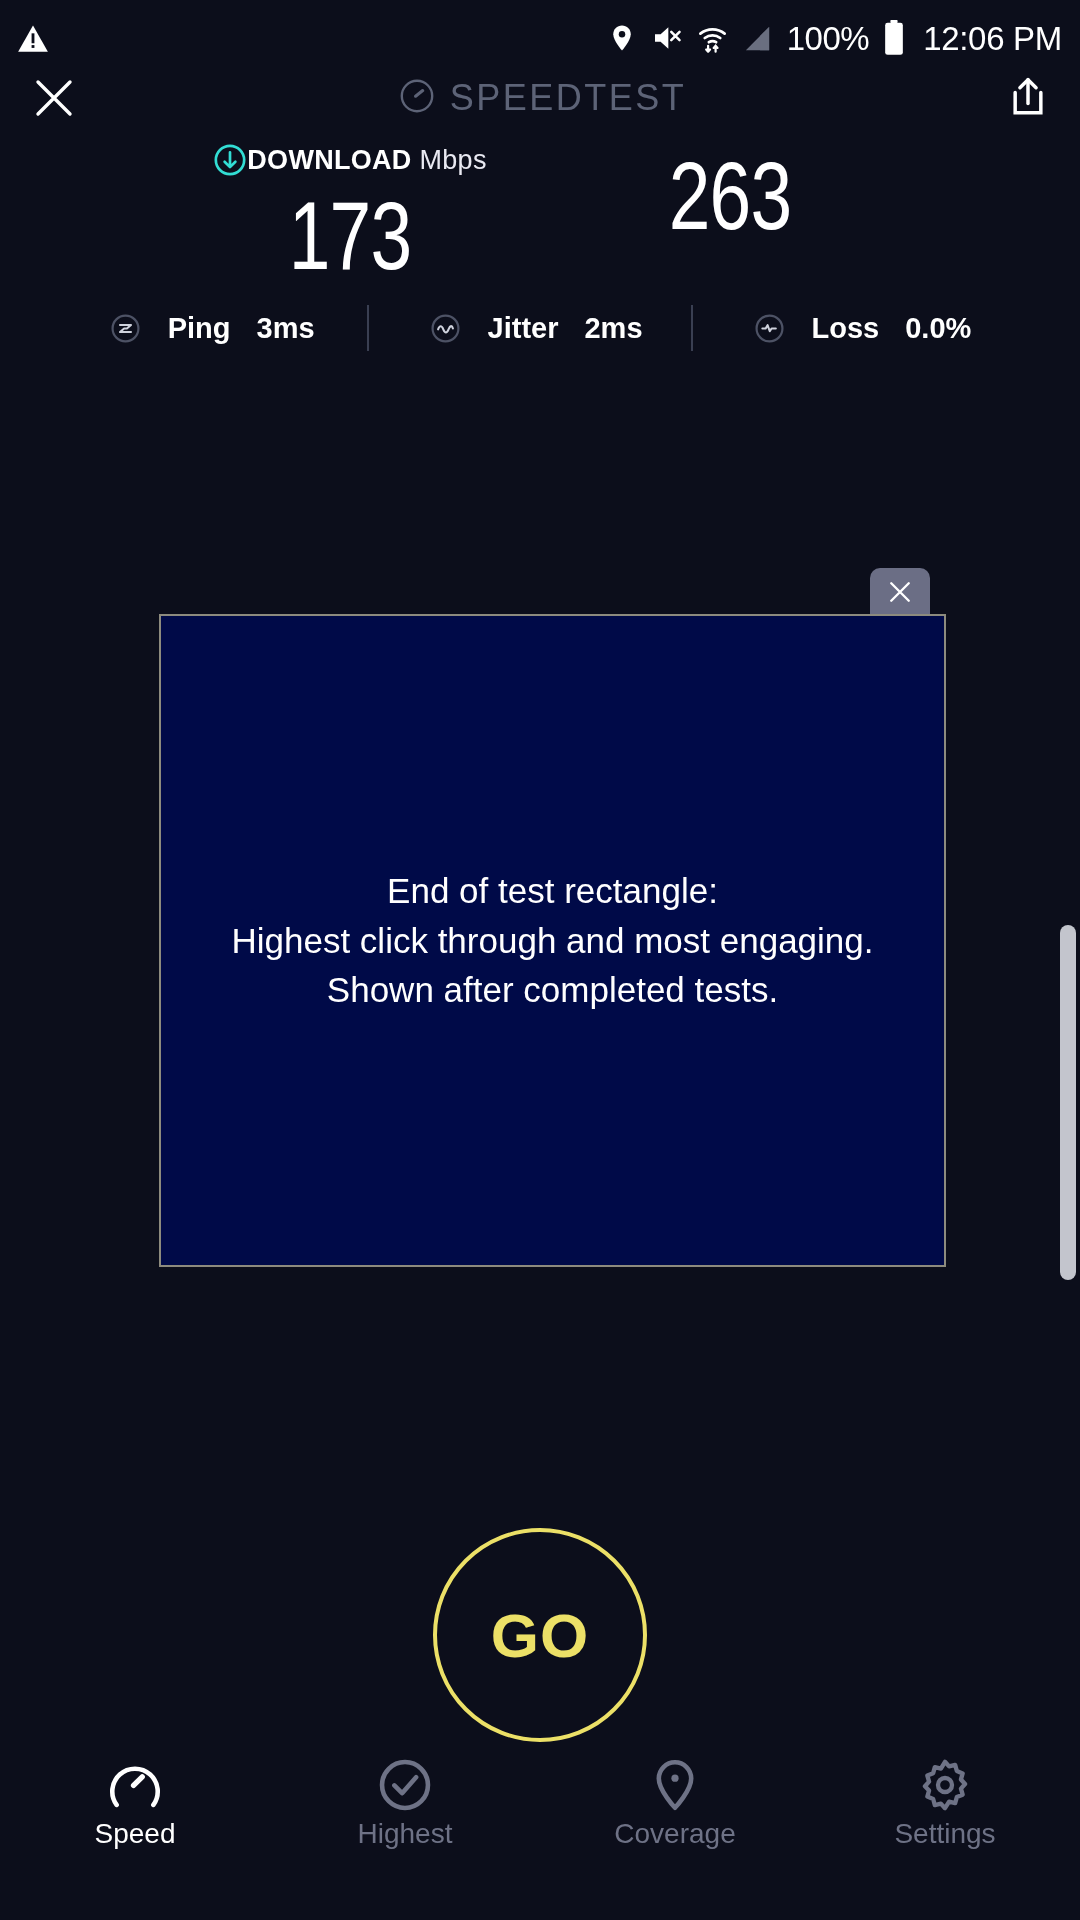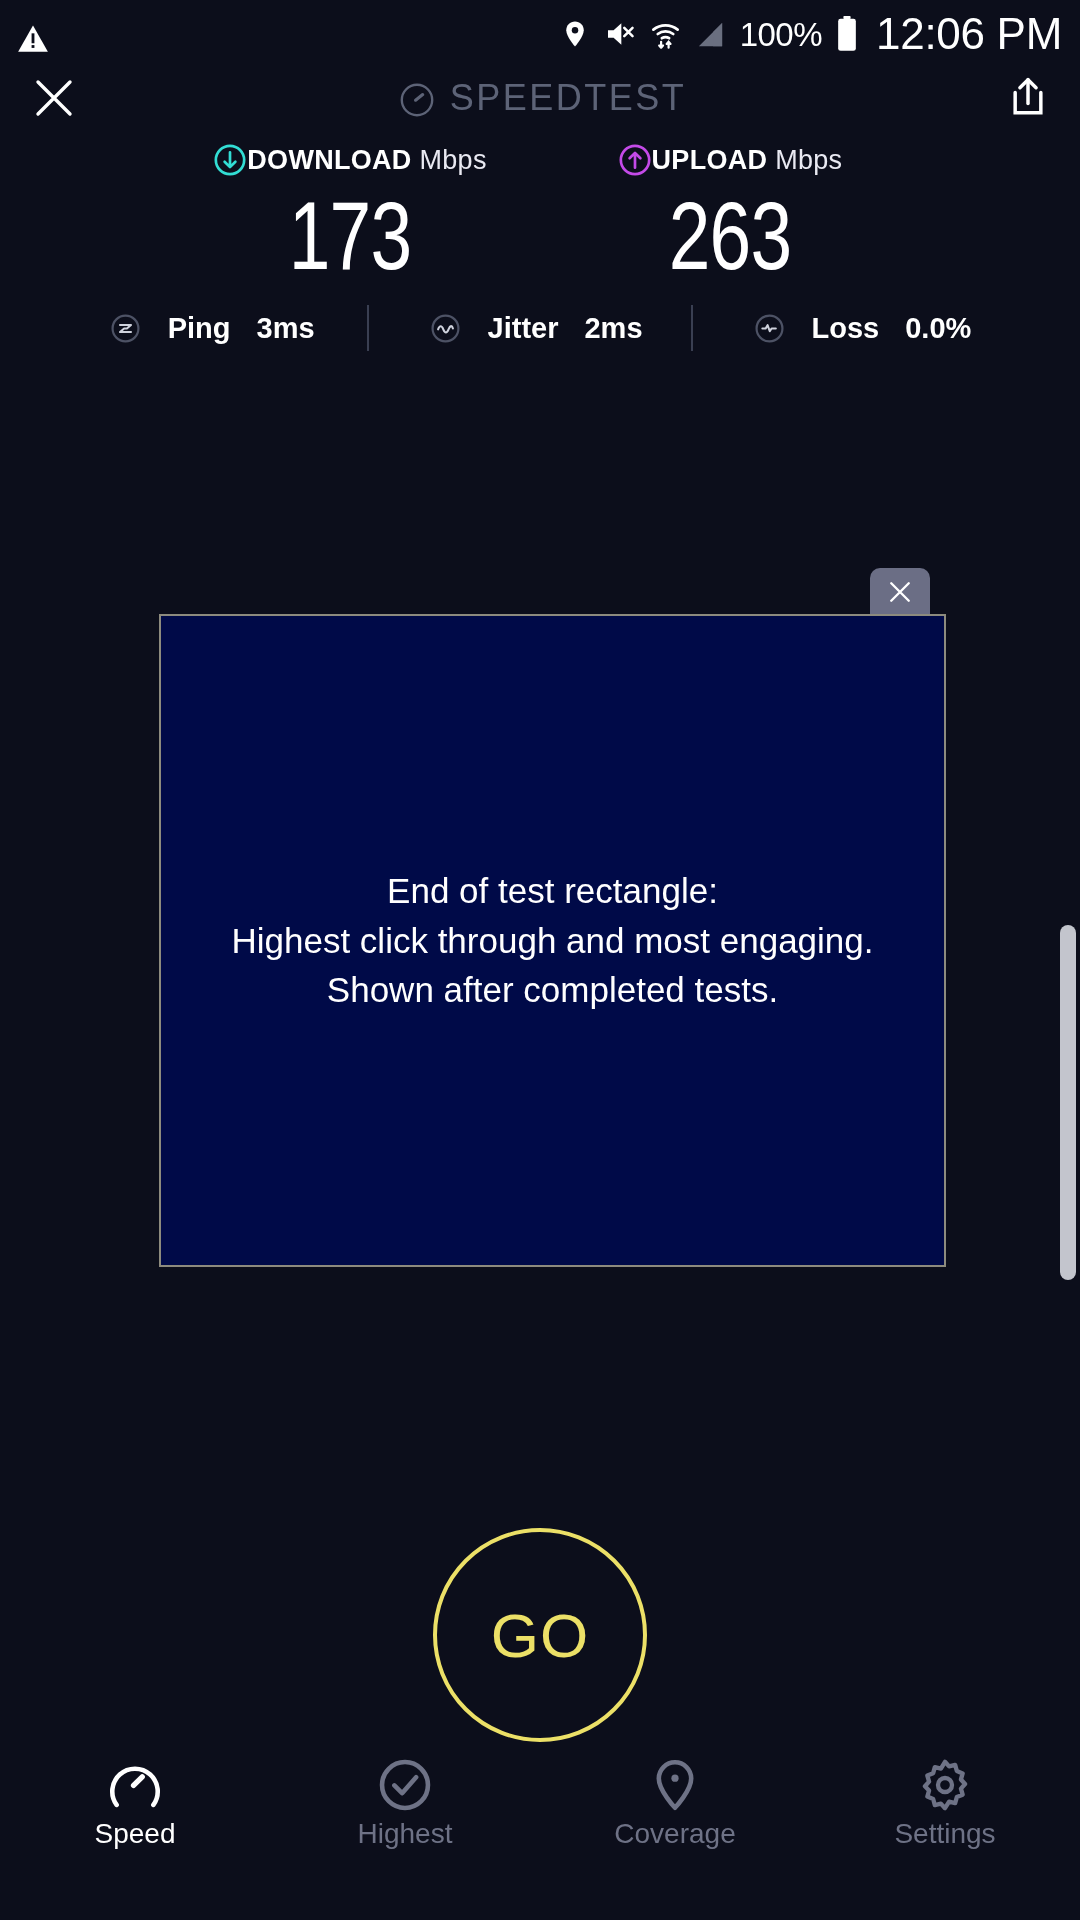--- a/index.html
+++ b/index.html
@@ -39,41 +39,41 @@
     gap: 14px;
   }
   .sb-batt-pct {
     color: #ffffff;
     font-size: 33px;
     letter-spacing: -0.5px;
     line-height: 1;
   }
   .sb-clock {
     color: #ffffff;
-    font-size: 44px;
+    font-size: 33px;
     letter-spacing: -0.3px;
     line-height: 1;
     margin-left: 4px;
   }
   .ic { display: block; }
 
   
   .appbar {
     position: absolute;
     top: 56px; left: 0; right: 0;
     height: 84px;
     display: flex;
     align-items: center;
     padding: 0 30px;
     box-sizing: border-box;
   }
   .appbar-title {
     flex: 1;
     display: flex;
-    align-items: flex-end;
+    align-items: flex-start;
     justify-content: center;
     gap: 14px;
     color: #5d6377;
     font-size: 36px;
     font-weight: 500;
     letter-spacing: 2.5px;
   }
   .close-x { cursor: pointer; }
   .share-btn { cursor: pointer; }
 
@@ -211,21 +211,21 @@
     border: 4px solid #ece067;
     display: flex;
     align-items: center;
     justify-content: center;
     cursor: pointer;
     box-sizing: border-box;
   }
   .go-label {
     color: #ece067;
     font-size: 62px;
-    font-weight: 400;
+    font-weight: 700;
     letter-spacing: 1px;
   }
 
   
   .bottomnav {
     position: absolute;
     left: 0; right: 0;
     bottom: 0;
     height: 190px;
     display: flex;
@@ -334,29 +334,20 @@
               <circle cx="12" cy="12" r="10" fill="none" stroke="#32ddd4" stroke-width="1.9"></circle>
               <path d="M12 6.6v10.2M8.2 13.2 L12 17 L15.8 13.2" fill="none" stroke="#32ddd4" stroke-width="1.9" stroke-linecap="round" stroke-linejoin="round"></path>
             </svg>
           </span>
           <span class="res-label"><span>DOWNLOAD</span> <span class="unit">Mbps</span></span>
         </div>
         <div class="res-value">173</div>
       </div>
 
       <div class="res-col">
-        <div class="res-head">
-          <span>
-            <svg class="ic" width="34" height="34" viewBox="0 0 24 24">
-              <circle cx="12" cy="12" r="10" fill="none" stroke="#c44ae8" stroke-width="1.9"></circle>
-              <path d="M12 17.4V7.2M8.2 10.8 L12 7 L15.8 10.8" fill="none" stroke="#c44ae8" stroke-width="1.9" stroke-linecap="round" stroke-linejoin="round"></path>
-            </svg>
-          </span>
-          <span class="res-label"><span>UPLOAD</span> <span class="unit">Mbps</span></span>
-        </div>
         <div class="res-value">263</div>
       </div>
 
     </div>
   </div>
 
   <div class="pjl">
     <div class="pjl-item">
       <span>
         <svg class="ic" width="33" height="33" viewBox="0 0 24 24">

